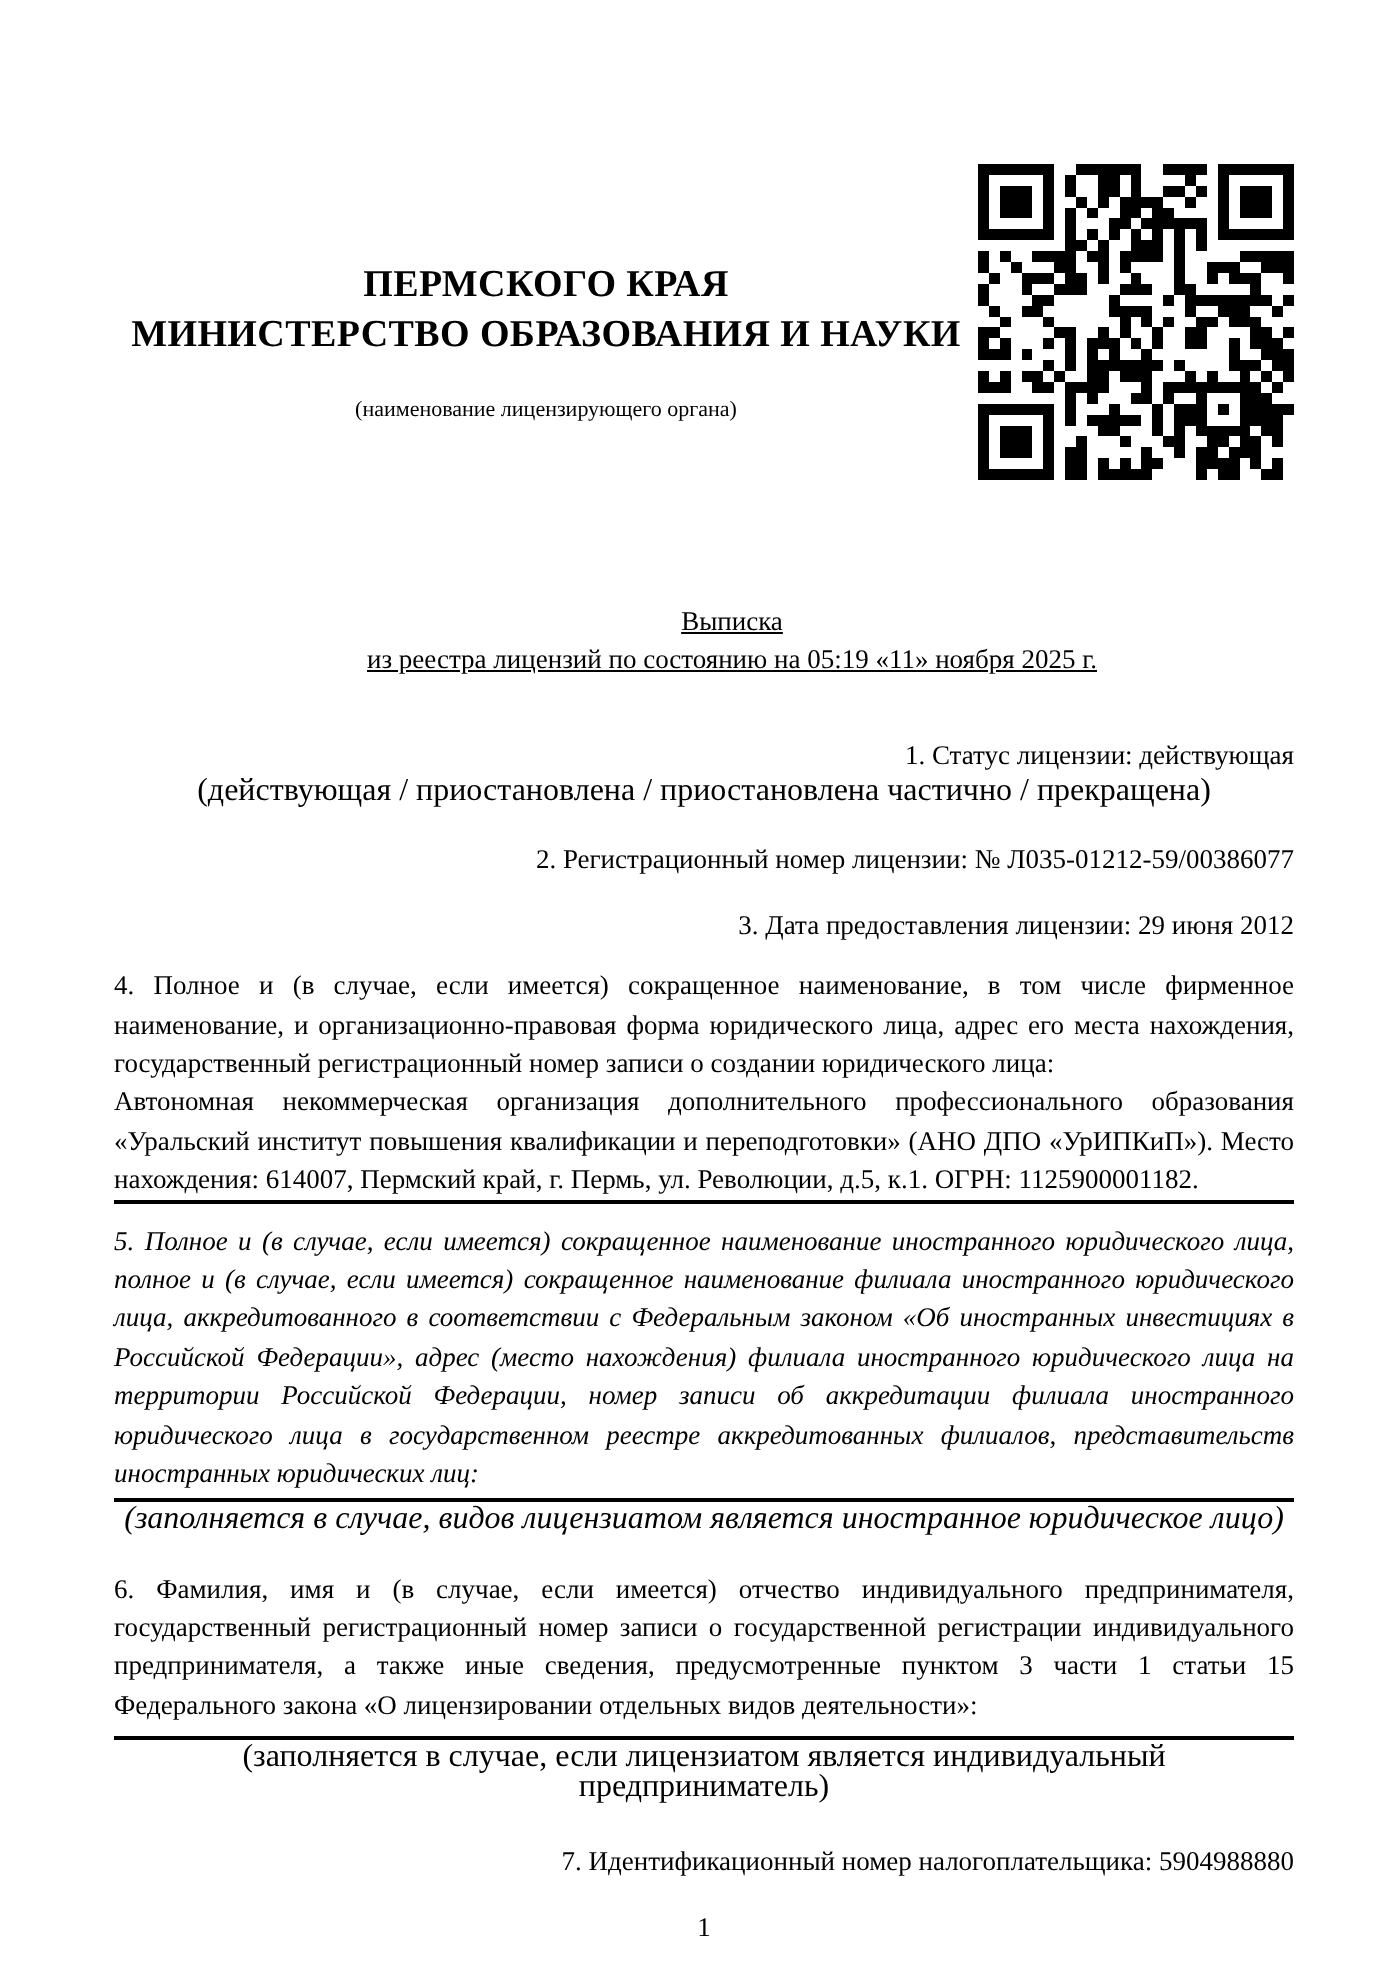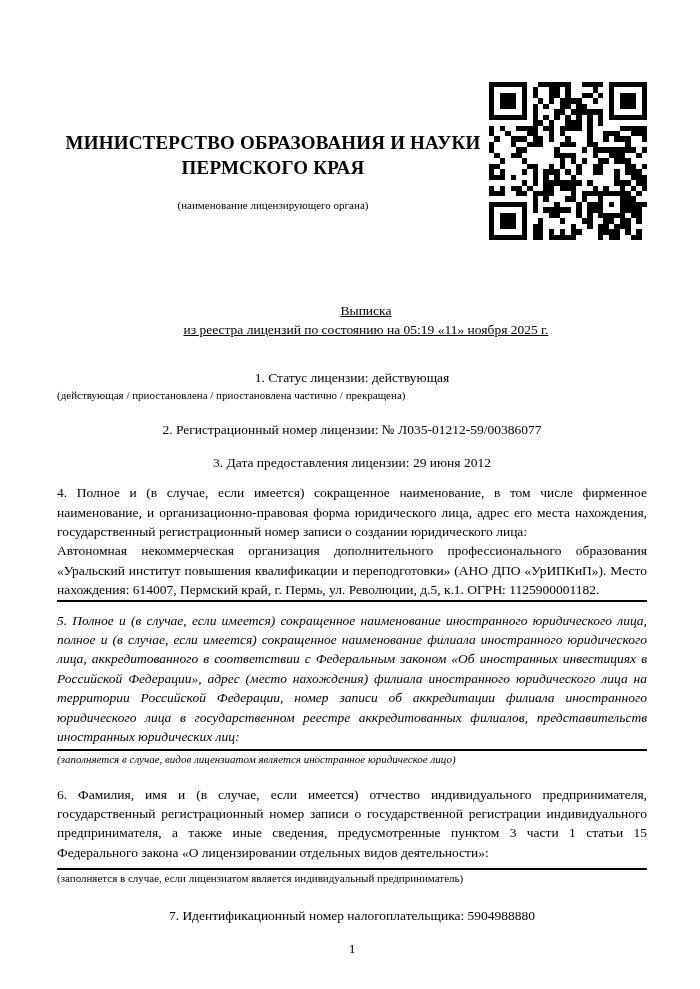--- a/index.html
+++ b/index.html
@@ -34,26 +34,26 @@
   .title-block {
     margin-top: 61px;
     padding-left: 28px;
     text-align: center;
     font-size: 13.5px;
     line-height: 19px;
     text-decoration: underline;
   }
 
   .doc-body { font-size: 13.5px; line-height: 19.4px; }
-  .item-text { text-align: center; }
+  .item-text { text-align: right; }
   .item-par  { text-align: justify; }
   .note {
-    font-size: 11px;
+    font-size: 16px;
     line-height: 15px;
-    text-align: left;
+    text-align: center;
     margin-top: 1px;
   }
   .rule { border-top: 2px solid #000; height: 0; }
 
   .mt-item1 { margin-top: 29px; }
   .mt-item2 { margin-top: 17px; }
   .mt-item3 { margin-top: 13px; }
   .mt-item4 { margin-top: 11px; }
   .mt-item5 { margin-top: 9px; font-style: italic;  }
   .mt-item6 { margin-top: 18px; }
@@ -69,22 +69,22 @@
     line-height: 19px;
   }
 </style>
 </head>
 <body>
 
 <div class="page">
 
   <div class="header-row">
     <div class="ministry">
+      <div class="ministry-name">ПЕРМСКОГО КРАЯ</div>
       <div class="ministry-name">МИНИСТЕРСТВО ОБРАЗОВАНИЯ И НАУКИ</div>
-      <div class="ministry-name">ПЕРМСКОГО КРАЯ</div>
       <div class="ministry-note">(наименование лицензирующего органа)</div>
     </div>
     <div class="qr-box" id="qr">
         <svg viewBox="0 0 29 29" shape-rendering="crispEdges" fill="#000000">
           <rect x="0" y="0" width="29" height="29" fill="#ffffff"></rect>
           <rect x="0" y="0" width="1" height="1"></rect>
           <rect x="1" y="0" width="1" height="1"></rect>
           <rect x="2" y="0" width="1" height="1"></rect>
           <rect x="3" y="0" width="1" height="1"></rect>
           <rect x="4" y="0" width="1" height="1"></rect>

